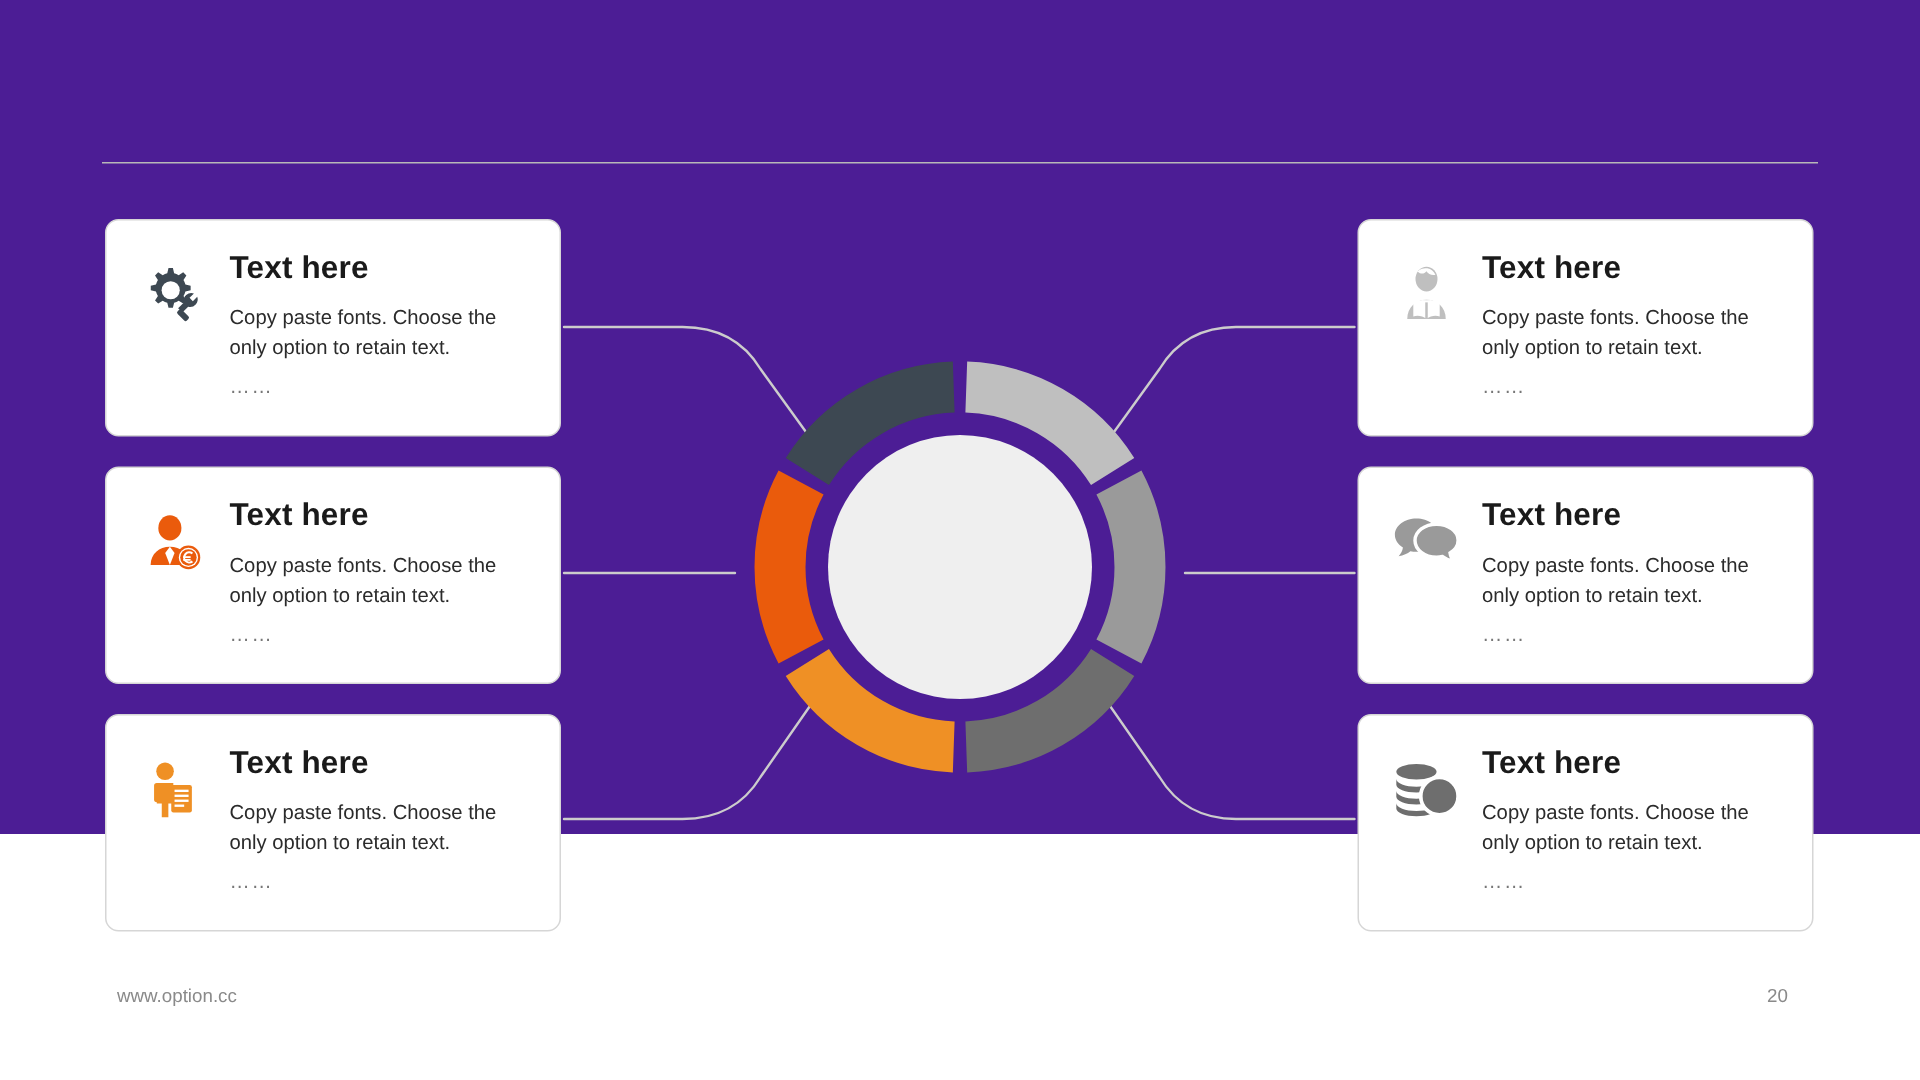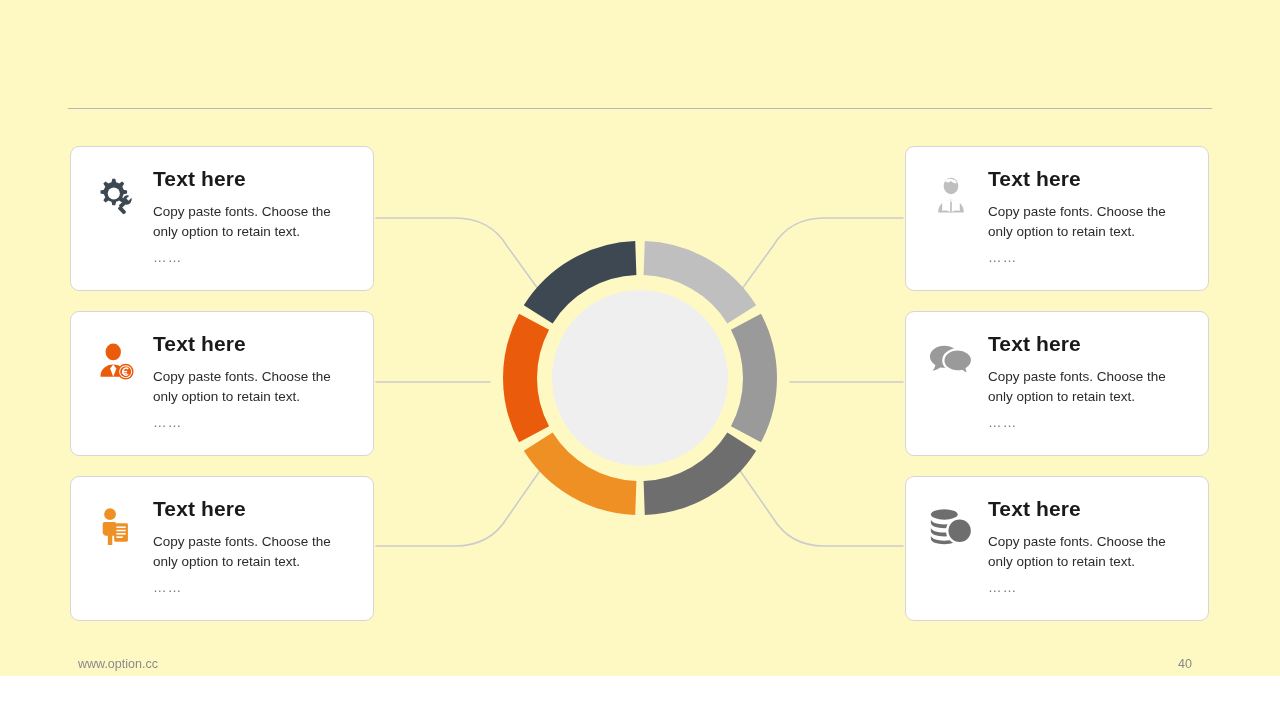--- a/index.html
+++ b/index.html
@@ -4,22 +4,22 @@
 <style>
   * { box-sizing: border-box; margin: 0; padding: 0; }
   html, body {
     width: 1280px; height: 720px;
     background: #ffffff;
     font-family: "Liberation Sans", sans-serif;
     overflow: hidden;
   }
   #slide {
     position: relative;
-    width: 1280px; height: 676px;
-    background: #fef9c3;
+    width: 1280px; height: 556px;
+    background: #4c1d95;
   }
 
   
   .top-rule {
     position: absolute;
     left: 68px; top: 108px;
     width: 1144px; height: 1px;
     background: #b8b8b8;
   }
 
@@ -263,15 +263,15 @@
       </svg>
     </div>
     <div class="card-body">
       <div class="card-title">Text here</div>
       <div class="card-desc">Copy paste fonts. Choose the only option to retain text.</div>
       <div class="card-dots">……</div>
     </div>
   </div>
 
   <div class="footer-url">www.option.cc</div>
-  <div class="footer-page">40</div>
+  <div class="footer-page">20</div>
 
 </div>
 
 </body></html>

